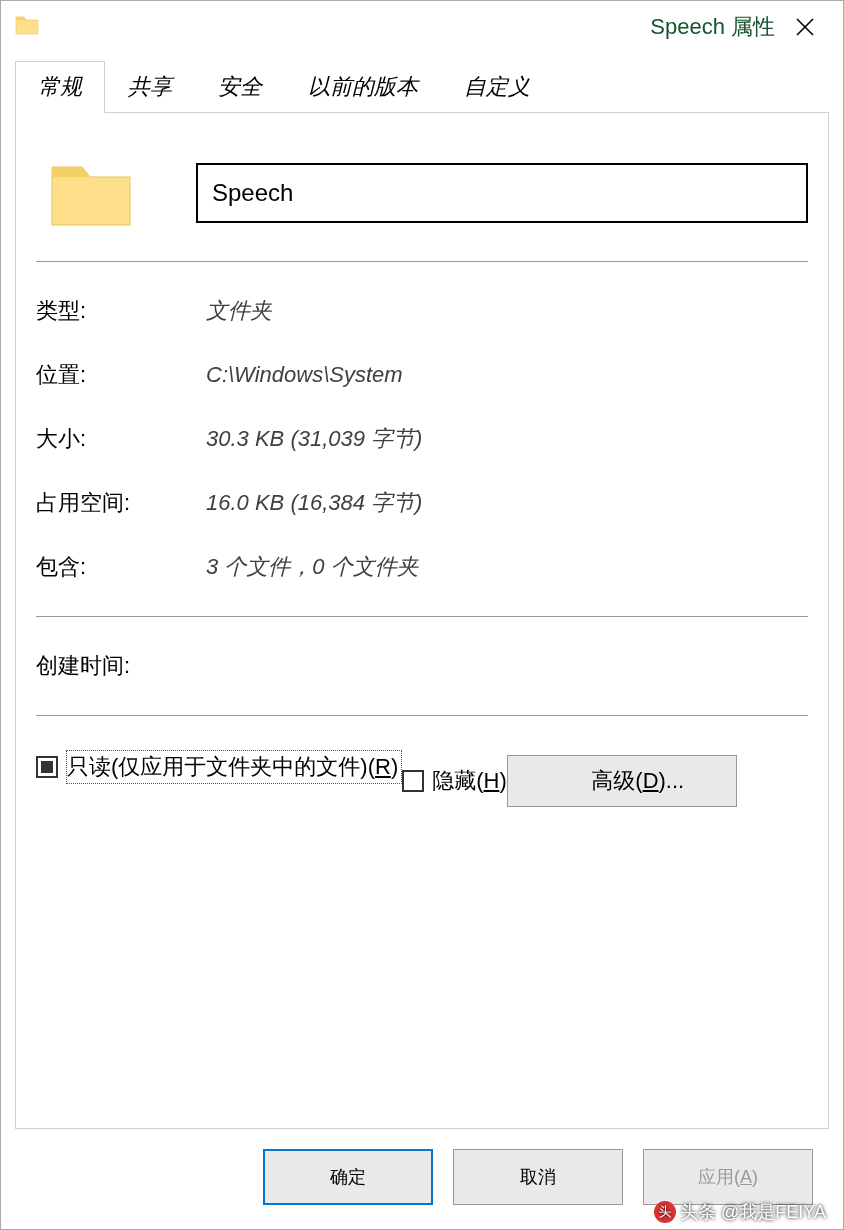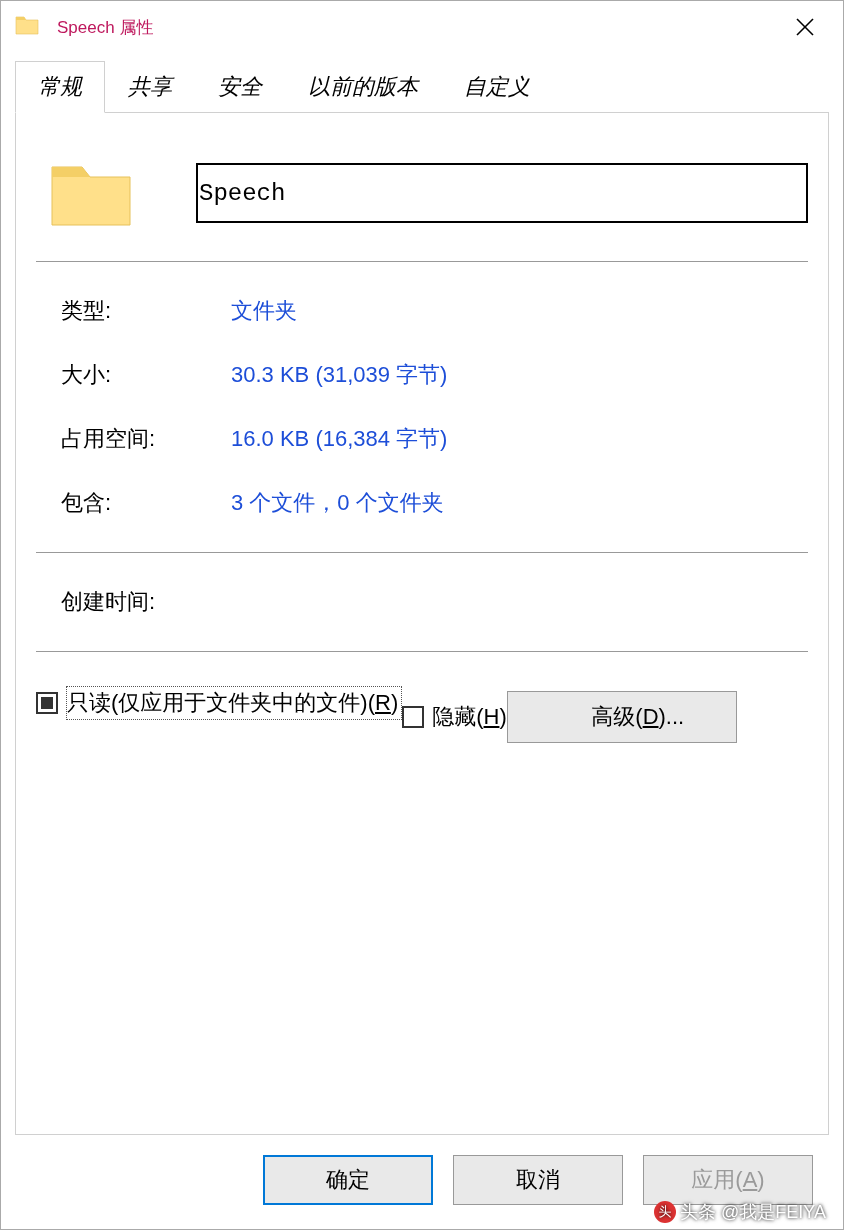--- a/index.html
+++ b/index.html
@@ -1,44 +1,44 @@
 <!DOCTYPE html>
 <html><head>
   <meta charset="utf-8">
   <style>
     * { box-sizing: border-box; margin: 0; padding: 0; font-family: "Microsoft YaHei", "Segoe UI", sans-serif; }
     body { background: #fff; width: 844px; height: 1230px; overflow: hidden; }
     .window { width: 844px; height: 1230px; border: 1px solid #aaa; background: #fff; display: flex; flex-direction: column; }
     .titlebar { height: 52px; display: flex; align-items: center; padding: 0 8px; background: #fff; }
     .titlebar-icon { width: 24px; height: 28px; margin-right: 18px; margin-left: 6px; }
-    .titlebar-title { font-size: 17px; color: #be185d; flex: 1; }
+    .titlebar-title { font-size: 22px; color: #14532d; flex: 1; text-align: right; }
     .close-btn { width: 60px; height: 40px; display: flex; align-items: center; justify-content: center; cursor: pointer; }
     .close-btn svg { width: 18px; height: 18px; }
     .content-wrap { flex: 1; padding: 8px 14px 0 14px; display: flex; flex-direction: column; }
     .tabs { display: flex; border-bottom: 1px solid #d0d0d0; position: relative; font-style: italic; }
     .tab { padding: 10px 22px 10px 22px; font-size: 22px; color: #000; border: 1px solid transparent; border-bottom: none; cursor: pointer; position: relative; background: #fff; }
     .tab.active { border: 1px solid #d0d0d0; border-bottom: 1px solid #fff; margin-bottom: -1px; z-index: 2; }
     .tab-panel { border: 1px solid #d0d0d0; border-top: none; padding: 40px 20px 20px 20px; flex: 1; background: #fff; display: flex; flex-direction: column; }
     .row { display: flex; align-items: center; margin-bottom: 34px; }
     .row.first { margin-bottom: 28px; align-items: center; }
-    .label { width: 170px; font-size: 22px; color: #000; flex-shrink: 0; margin-left: 25px; }
-    .value { font-size: 22px; color: #1d4ed8; }
+    .label { width: 170px; font-size: 22px; color: #000; flex-shrink: 0; }
+    .value { font-size: 22px; color: #404040; font-style: italic; }
     .folder-icon-big { width: 90px; height: 80px; display: flex; align-items: center; justify-content: center; margin-right: 60px; margin-left: 10px; }
-    .name-input { flex: 1; border: 2px solid #000; padding: 10px 1px; font-size: 24px; background: #fff; height: 60px; font-family: Liberation Mono, monospace; }
+    .name-input { flex: 1; border: 2px solid #000; padding: 10px 14px; font-size: 24px; background: #fff; height: 60px; }
     .hr { border: none; border-top: 1px solid #999; margin: 0 0 34px 0; }
     .checkbox-row { display: flex; align-items: center; margin-bottom: 28px; }
     .checkbox { width: 22px; height: 22px; border: 2px solid #333; margin-right: 8px; display: flex; align-items: center; justify-content: center; background: #fff; flex-shrink: 0; cursor: pointer; }
     .checkbox.indeterminate::after { content: ""; display: block; width: 12px; height: 12px; background: #333; }
     .checkbox-label { font-size: 22px; color: #000; }
     .readonly-focus { border: 1px dotted #555; padding: 1px 3px 1px 0; }
     .underline { text-decoration: underline; }
     .adv-btn { width: 230px; height: 52px; border: 1px solid #999; background: #e9e9e9; font-size: 22px; cursor: pointer; padding-left: 32px; }
     .spacer-flex { flex: 1; }
     .button-bar { display: flex; justify-content: flex-end; gap: 20px; padding: 20px 16px 24px 16px; }
-    .btn { width: 170px; height: 50px; border: 1px solid #999; background: #e9e9e9; font-size: 22px; cursor: pointer; }
+    .btn { width: 170px; height: 56px; border: 1px solid #999; background: #e9e9e9; font-size: 18px; cursor: pointer; }
     .btn.primary { border: 2px solid #0078d7; }
     .btn.disabled { color: #9a9a9a; cursor: default; }
     .watermark { position: absolute; right: 18px; bottom: 6px; font-size: 18px; color: #fff; text-shadow: 0 0 3px rgba(0,0,0,.6), 0 0 4px rgba(0,0,0,.6); pointer-events: none; display: flex; align-items: center; gap: 4px; }
     .watermark-circle { width: 22px; height: 22px; border-radius: 50%; background: #d33; color:#fff; font-size:13px; display:flex; align-items:center; justify-content:center; }
     .attrs-start { display: flex; align-items: flex-start; }
     .attrs-start .label { padding-top: 2px; }
     .attrs-col { flex: 1; display: flex; flex-direction: row; }
     .attrs-col .second { display: flex; align-items: center; justify-content: center; }
   </style>
 </head>
@@ -81,20 +81,24 @@
         <input class="name-input" type="text" value="Speech" style="">
       </div>
 
       <hr class="hr">
 
       <div class="row">
         <span class="label">类型:</span>
         <span class="value">文件夹</span>
       </div>
 
+      <div class="row">
+        <span class="label">位置:</span>
+        <span class="value">C:\Windows\System</span>
+      </div>
 
       <div class="row">
         <span class="label">大小:</span>
         <span class="value">30.3 KB (31,039 字节)</span>
       </div>
 
       <div class="row">
         <span class="label">占用空间:</span>
         <span class="value">16.0 KB (16,384 字节)</span>
       </div>

